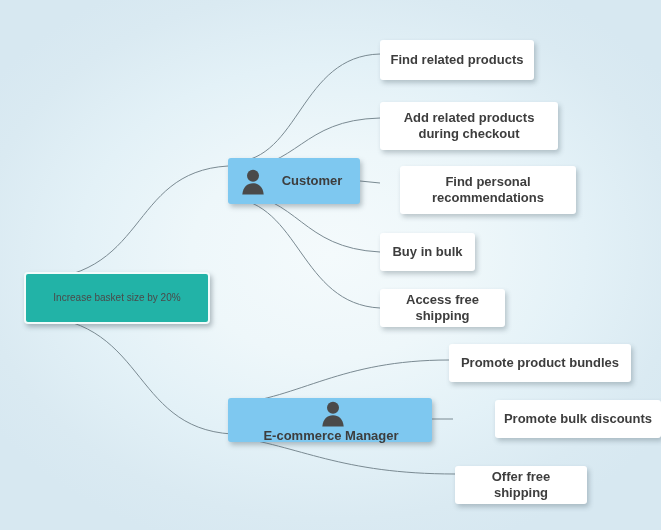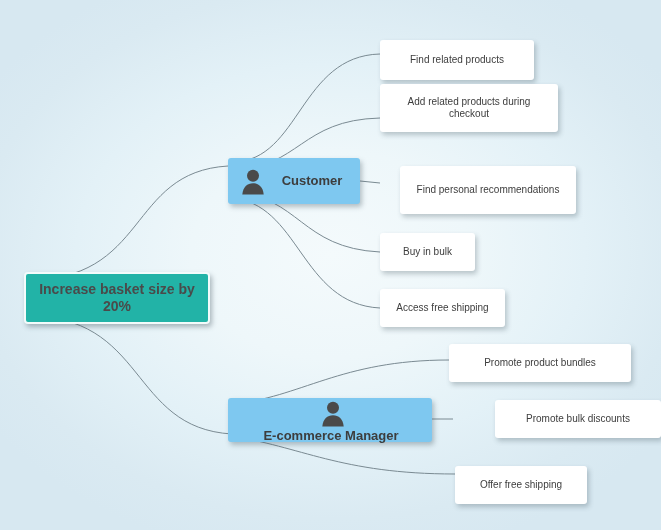--- a/index.html
+++ b/index.html
@@ -41,22 +41,22 @@
   .node-root {
     background: #22b3a7;
     border: 2px solid #f3fbfb;
     border-radius: 4px;
     box-shadow: 2px 3px 5px rgba(60,80,90,.38);
     justify-content: center;
   }
   .node-root .node-label {
     width: 100%;
     color: #4a4a4a;
-    font-size: 14px;
-    font-weight: bold;
+    font-size: 10px;
+    font-weight: normal;
     padding: 0 6px;
   }
   
   .node-actor {
     background: #7ec8f0;
     border-radius: 3px;
     box-shadow: 2px 3px 5px rgba(60,80,90,.34);
     padding-left: 10px;
   }
   .node-actor .node-label {
@@ -76,22 +76,22 @@
   
   .node-leaf {
     background: #ffffff;
     border-radius: 3px;
     box-shadow: 2px 3px 5px rgba(60,80,90,.30);
     justify-content: center;
   }
   .node-leaf .node-label {
     width: 100%;
     color: #3d3d3d;
-    font-size: 10px;
-    font-weight: normal;
+    font-size: 13px;
+    font-weight: bold;
     padding: 0 8px;
   }
 </style>
 </head>
 <body>
 
 <div id="canvas">
 
   <svg id="edges" viewBox="0 0 661 530" width="661" height="530">
       <path d="M 24,280 C 150,282 126,172 228,166" fill="none" stroke="#7a8a92" stroke-width="1"></path>
@@ -123,21 +123,21 @@
       <circle cx="16" cy="10.5" r="6.4" fill="#4a4a4a"></circle>
       <path d="M4.6 30.5 C5.2 22.4 10.0 18.4 16 18.4 C22.0 18.4 26.8 22.4 27.4 30.5 Z" fill="#4a4a4a"></path>
     </svg>
     <span class="node-label">E-commerce Manager</span>
   </div>
 
   <div id="leaf-host">
       <div class="node node-leaf" style="left: 380px; top: 40px; width: 154px; height: 40px;">
         <span class="node-label">Find related products</span>
       </div>
-      <div class="node node-leaf" style="left: 380px; top: 84px; width: 178px; height: 48px;">
+      <div class="node node-leaf" style="left: 380px; top: 102px; width: 178px; height: 48px;">
         <span class="node-label">Add related products during checkout</span>
       </div>
       <div class="node node-leaf" style="left: 400px; top: 166px; width: 176px; height: 48px;">
         <span class="node-label">Find personal recommendations</span>
       </div>
       <div class="node node-leaf" style="left: 380px; top: 233px; width: 95px; height: 38px;">
         <span class="node-label">Buy in bulk</span>
       </div>
       <div class="node node-leaf" style="left: 380px; top: 289px; width: 125px; height: 38px;">
         <span class="node-label">Access free shipping</span>

